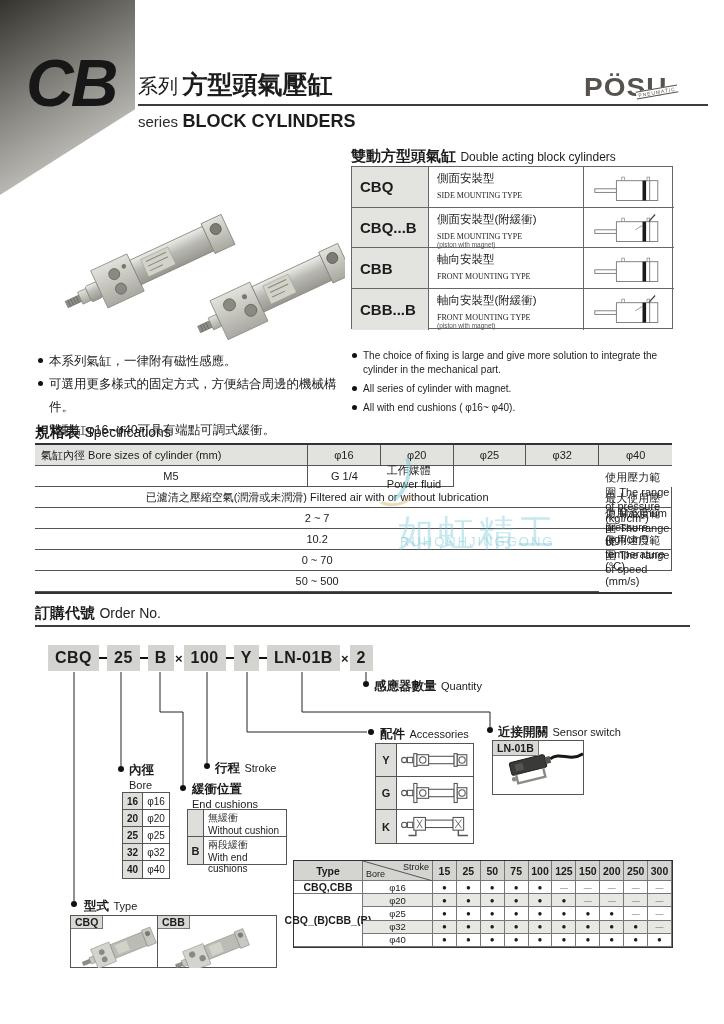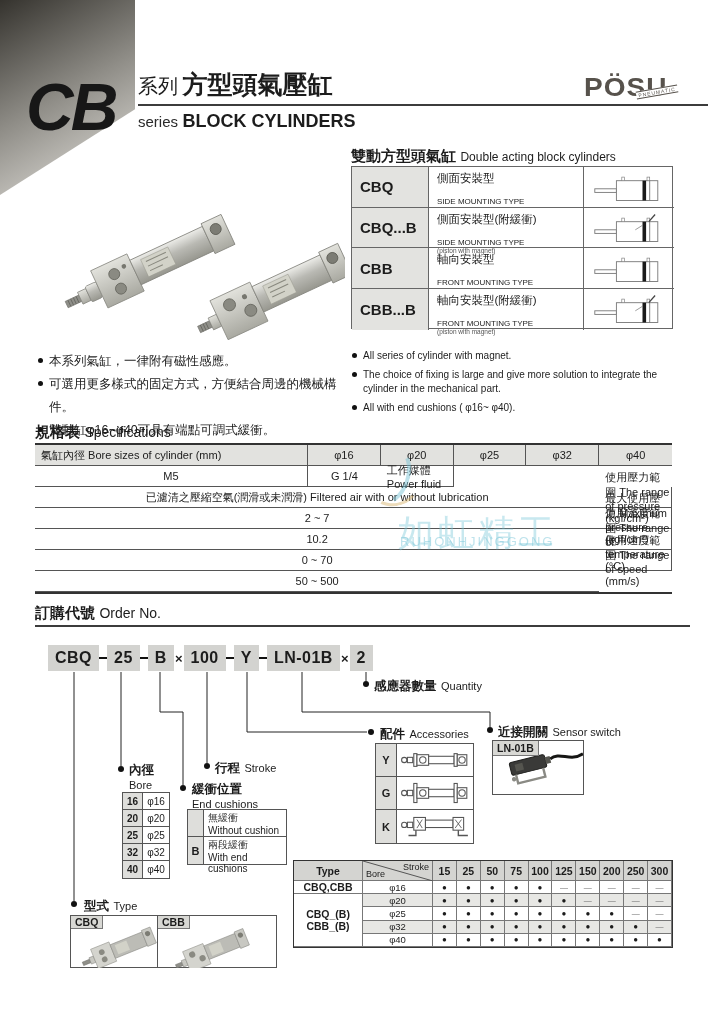--- a/index.html
+++ b/index.html
@@ -12,21 +12,21 @@
   .abs { position:absolute; }
 
   
   .corner-wedge {
     left:0; top:0; width:135px; height:195px;
     background:linear-gradient(150deg,#35332e 0%,#8f8d87 48%,#eceae5 100%);
     clip-path:polygon(0 0,100% 0,100% 56%,0 100%);
   }
   .series-code {
     left:26px; top:50px; font-size:66px; font-weight:900; font-style:italic;
-    letter-spacing:-3px; color:#171717; line-height:1;margin-top:24px;
+    letter-spacing:-3px; color:#171717; line-height:1;
   }
   .hd-zh { left:138px; top:68px; white-space:nowrap; }
   .hd-zh .lbl { font-size:20px; }
   .hd-zh .ttl { font-size:25px; font-weight:bold; }
   .hd-rule { left:138px; top:104px; width:570px; height:2px; background:#3c3c3c; }
   .hd-en { left:138px; top:111px; white-space:nowrap; }
   .hd-en .lbl { font-size:15px; color:#2a2a2a; }
   .hd-en .ttl { font-size:18px; font-weight:bold; }
   .brand { left:584px; top:72px; width:125px; }
   .brand .word { font-size:28px; font-weight:900; letter-spacing:1px; color:#57524c; transform:scaleY(.92); display:inline-block; }
@@ -46,21 +46,21 @@
   .type-table { left:351px; top:166px; width:322px; height:163px;
     display:grid; grid-template-columns:77px 155px 90px; grid-auto-rows:40.7px;
     border:1px solid #666; }
   .type-table > div { border-right:1px solid #666; border-bottom:1px solid #666; }
   .type-table > div:nth-child(3n) { border-right:none; }
   .type-table > div:nth-last-child(-n+3) { border-bottom:none; }
   .tt-code { background:#e3e3e0; display:flex; align-items:center; padding-left:8px;
     font-weight:bold; font-size:15px; }
   .tt-desc { padding:4px 0 0 8px; }
   .tt-desc .zh { font-size:11.5px; display:block; }
-  .tt-desc .en { font-size:8px; color:#222; display:block; margin-top:11px; }
+  .tt-desc .en { font-size:8px; color:#222; display:block; margin-top:5px;font-family:Liberation Serif, serif; }
   .tt-desc .nt { font-size:6.5px; color:#555; display:block; }
   .tt-img { display:flex; align-items:center; justify-content:center; }
 
   
   .feat-zh { left:38px; top:350px; width:305px; font-size:12.5px; line-height:23px; }
   .feat-en { left:352px; top:349px; width:335px; font-size:10px; line-height:14px; }
   .feat-zh .it, .feat-en .it { position:relative; padding-left:11px; }
   .feat-en .it { margin-bottom:5px; }
   .feat-zh .it:before, .feat-en .it:before {
     content:""; position:absolute; left:0; top:8px; width:5px; height:5px; border-radius:50%; background:#111; }
@@ -159,21 +159,21 @@
   .stk-hd { background:#d4d4d1; font-weight:bold; font-size:10.5px; }
   .stk-diag { position:relative; background:#d4d4d1; }
   .stk-diag svg { position:absolute; left:0; top:0; }
   .stk-diag .t { position:absolute; right:3px; top:1px; font-size:9px; font-weight:normal; }
   .stk-diag .b { position:absolute; left:3px; bottom:1px; font-size:9px; font-weight:normal; }
   .stk-bore { font-size:9.5px; color:#222; }
   .stk-dot { font-size:8px; }
   .stk-dash { color:#666; }
   .shade { background:#e7e7e4; }
   .stk-type1 { font-weight:bold; font-size:10.5px; }
-  .stk-typeM { grid-row:3 / span 4; flex-direction:column; justify-content:space-around;
+  .stk-typeM { grid-row:3 / span 4; flex-direction:row; justify-content:space-around;
     font-weight:bold; font-size:10.5px; background:#fff; }
 
   .footer { left:0; top:978px; width:724px; text-align:center; font-size:13px; color:#222; }
 </style>
 </head>
 <body>
 
 <div id="page">
 
   <div class="abs corner-wedge"></div>
@@ -319,22 +319,22 @@
       </svg>
     </div>
   </div>
 
   <div class="abs feat-zh">
     <div class="it">本系列氣缸，一律附有磁性感應。</div>
     <div class="it">可選用更多樣式的固定方式，方便結合周邊的機械構件。</div>
     <div class="it">雙動缸φ16~φ40可具有端點可調式緩衝。</div>
   </div>
   <div class="abs feat-en">
+    <div class="it">The choice of fixing is large and give more solution to integrate the cylinder in the mechanical part.</div>
     <div class="it">All series of cylinder with magnet.</div>
-    <div class="it">The choice of fixing is large and give more solution to integrate the cylinder in the mechanical part.</div>
     <div class="it">All with end cushions ( φ16~ φ40).</div>
   </div>
 
   <div class="abs spec-title">
     <span class="zh">規格表</span>
     <span class="en">Specifications</span>
   </div>
   <div class="abs spec-table">
     <div class="lab row-shade">氣缸內徑  Bore sizes of cylinder   (mm)</div>
     <div class="vr row-shade">φ16</div>

